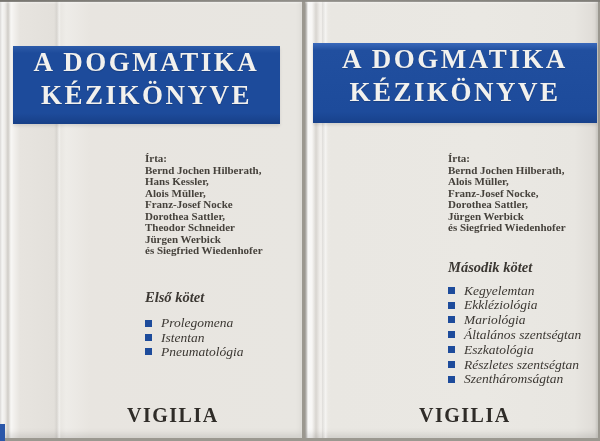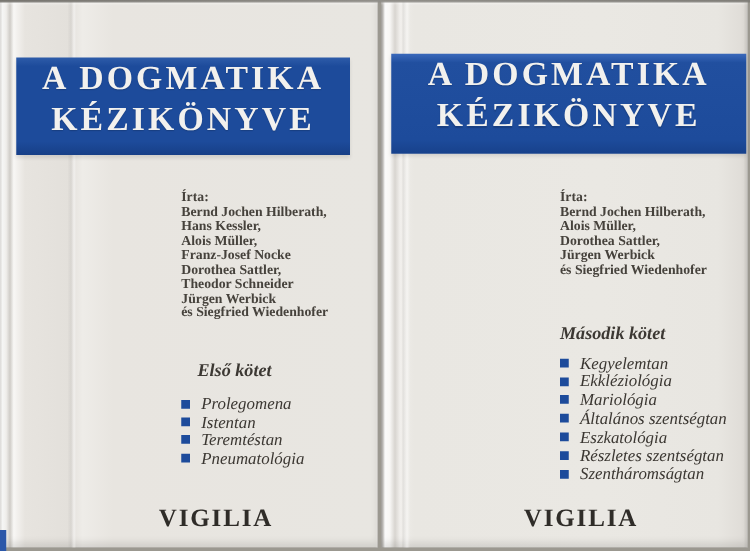--- a/index.html
+++ b/index.html
@@ -42,21 +42,21 @@
     box-shadow:0 2px 3px rgba(0,0,0,.10);}
   .book2 .band{left:8px;right:1px;top:42px;height:80px;
     background:linear-gradient(180deg,#3a69bb 0,#214f9f 9%,#1d4b9b 86%,#17418b 100%);
     box-shadow:0 2px 3px rgba(0,0,0,.10);}
   .title-line{font-weight:bold;font-size:27px;line-height:33px;letter-spacing:2.5px;white-space:nowrap;
     text-shadow:0 1px 1px rgba(0,0,0,.18);}
   .byline{position:absolute;font-weight:bold;color:#46423c;font-size:11px;line-height:11.5px;white-space:nowrap;}
   .book1 .byline{left:145px;top:152px;}
   .book2 .byline{left:143px;top:152px;}
   .volume{position:absolute;font-style:italic;font-weight:bold;font-size:14.5px;color:#3c3833;white-space:nowrap;}
-  .book1 .volume{left:158px;top:288px;}
+  .book1 .volume{left:145px;top:288px;}
   .book2 .volume{left:143px;top:258px;}
   .chapters{position:absolute;}
   .book1 .chapters{left:145px;top:315px;}
   .book2 .chapters{left:143px;top:282px;}
   .chapter-row{display:flex;align-items:center;}
   .book1 .chapter-row{height:14.4px;text-align:center;}
   .book2 .chapter-row{height:14.8px;}
   .bullet{width:7px;height:7px;background:#1d4b9b;margin-right:9px;flex:none;}
   .chapter-text{font-style:italic;font-size:13.5px;color:#3b3732;white-space:nowrap;line-height:1;}
   .publisher{position:absolute;font-weight:bold;font-size:20px;letter-spacing:1.5px;color:#2f2c28;white-space:nowrap;}
@@ -95,24 +95,20 @@
         <div class="chapter-row">
           <span class="bullet"></span>
           <span class="chapter-text">Prolegomena</span>
         </div>
 
         <div class="chapter-row">
           <span class="bullet"></span>
           <span class="chapter-text">Istentan</span>
         </div>
 
-        <div class="chapter-row">
-          <span class="bullet"></span>
-          <span class="chapter-text">Teremtéstan</span>
-        </div>
 
 
         <div class="chapter-row">
           <span class="bullet"></span>
           <span class="chapter-text">Pneumatológia</span>
         </div>
       </div>
     <div class="publisher">VIGILIA</div>
   </div>
 
@@ -121,20 +117,21 @@
     <div class="band">
       <div class="title-line">A DOGMATIKA</div>
       <div class="title-line">KÉZIKÖNYVE</div>
     </div>
     <div class="byline">
       <div>Írta:</div>
       <div>
 
       <div>Bernd Jochen Hilberath,</div>
           <div>Alois Müller,</div>
+          <div>Franz-Josef Nocke,</div>
           <div>Dorothea Sattler,</div>
           <div>Jürgen Werbick</div>
           <div>és Siegfried Wiedenhofer</div>
         </div>
     </div>
     <div class="volume">Második kötet</div>
     <div class="chapters">
 
         <div class="chapter-row">
           <span class="bullet"></span>

